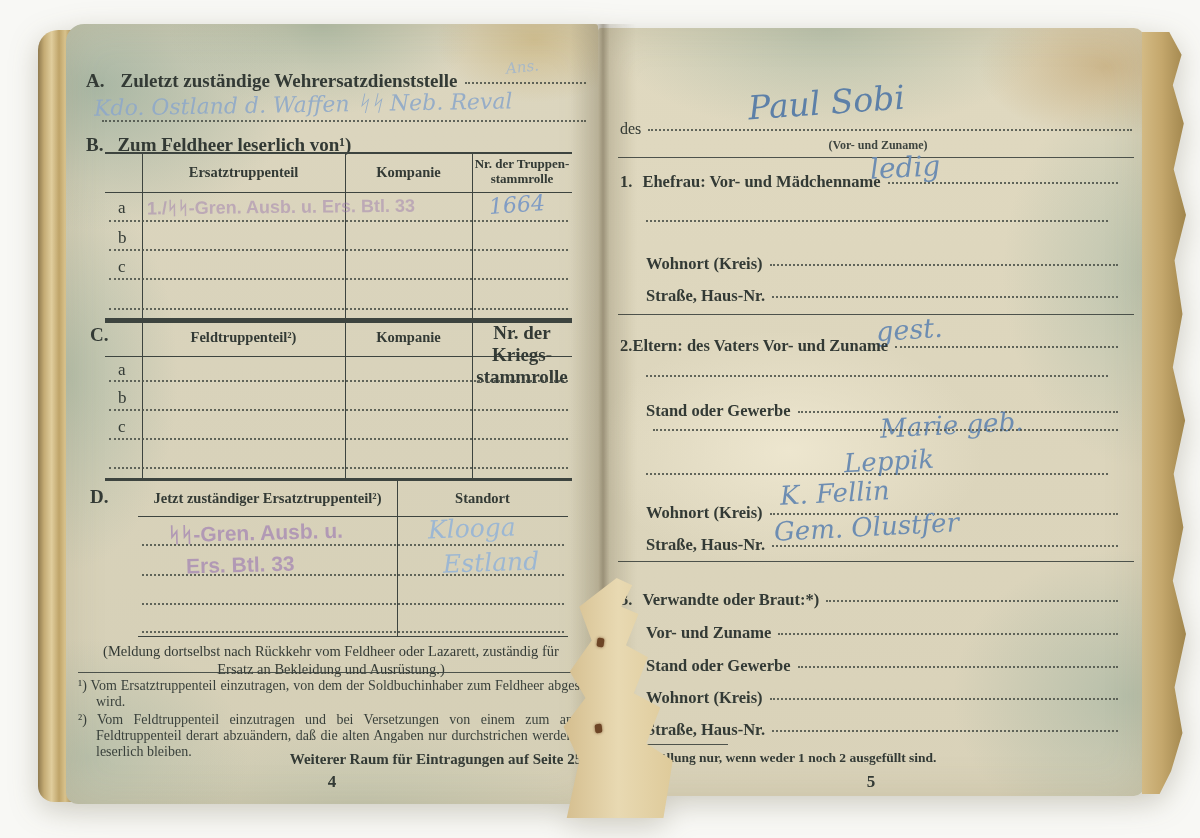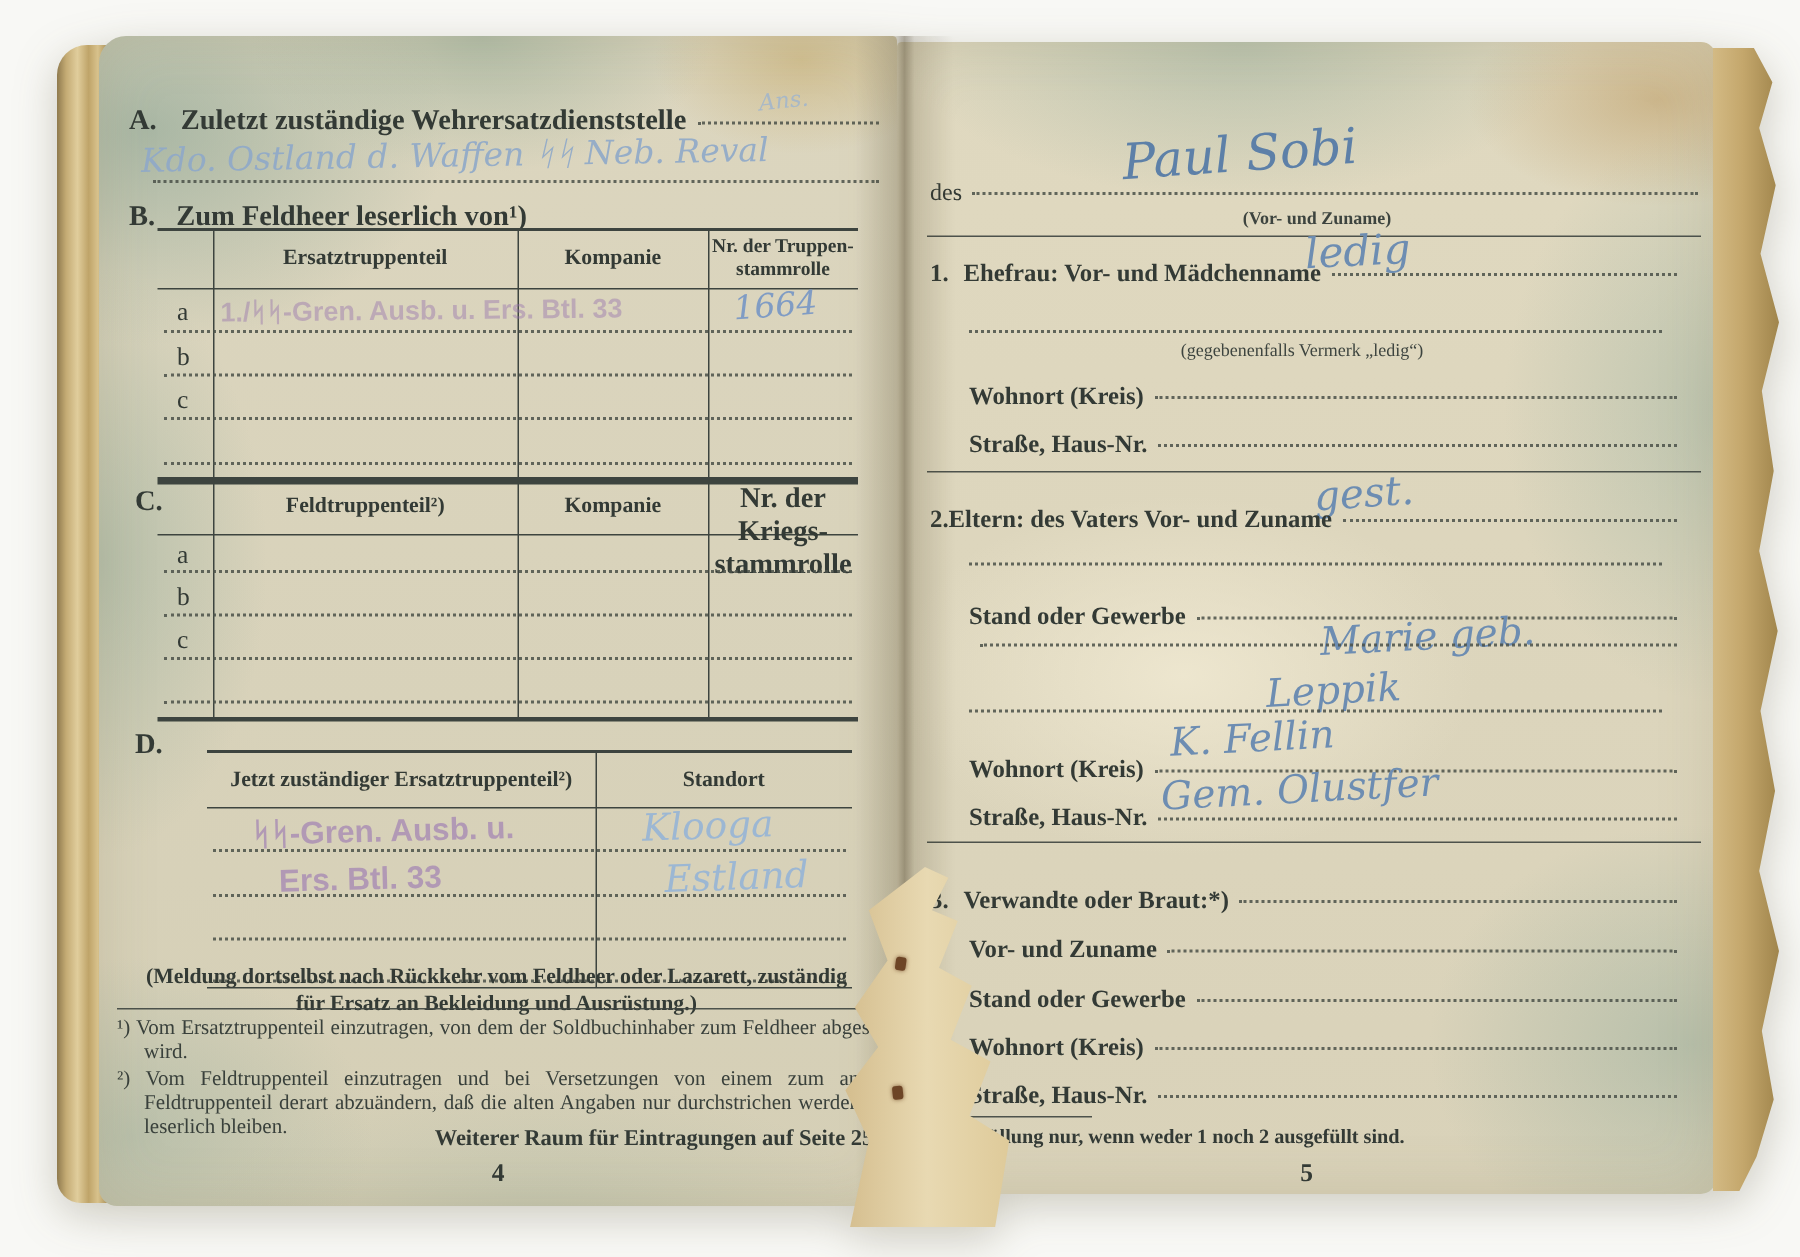--- a/index.html
+++ b/index.html
@@ -116,36 +116,36 @@
       <div class="rl" style="left:13px;top:40px;">a</div>
       <div class="rl" style="left:13px;top:68px;">b</div>
       <div class="rl" style="left:13px;top:97px;">c</div>
       <div class="dr" style="top:60px;"></div>
       <div class="dr" style="top:89px;"></div>
       <div class="dr" style="top:118px;"></div>
       <div class="dr" style="top:147px;"></div>
     </div>
 
     <div class="sec" style="position:absolute;left:24px;top:462px;font-size:19px;">D.</div>
-    <div class="tbl" style="left:72px;top:454px;width:430px;height:156px;border-bottom-width:1.5px;margin-top:22px;">
+    <div class="tbl" style="left:72px;top:454px;width:430px;height:156px;border-bottom-width:1.5px;">
       <div class="vl" style="left:259px;"></div>
       <div class="hsep" style="top:36px;"></div>
       <div class="hdr" style="left:0;width:259px;top:10px;font-size:14.5px;">Jetzt zuständiger Ersatztruppenteil²)</div>
       <div class="hdr" style="left:259px;width:171px;top:10px;font-size:14.5px;">Standort</div>
       <div class="dr" style="top:64px;"></div>
       <div class="dr" style="top:94px;"></div>
       <div class="dr" style="top:123px;"></div>
       <div class="dr" style="top:151px;"></div>
       <div class="stamp" style="left:30px;top:42px;font-size:21px;color:rgba(150,112,178,.58);transform:rotate(-1.5deg);">ᛋᛋ-Gren. Ausb. u.</div>
       <div class="stamp" style="left:48px;top:74px;font-size:21px;color:rgba(150,112,178,.58);transform:rotate(-1.5deg);">Ers. Btl. 33</div>
       <div class="hw" style="left:290px;top:36px;font-size:25px;color:#9cb7d3;transform:rotate(-2deg);">Klooga</div>
       <div class="hw" style="left:305px;top:70px;font-size:25px;color:#9cb7d3;transform:rotate(-2deg);">Estland</div>
     </div>
 
-    <div style="position:absolute;left:30px;top:618px;width:470px;text-align:center;font-weight:bold;font-size:14.5px;line-height:1.25;">(Meldung dortselbst nach Rückkehr vom Feldheer oder Lazarett, zuständig für Ersatz an Bekleidung und Ausrüstung.)</div>
+    <div style="position:absolute;left:30px;top:618px;width:470px;text-align:center;font-weight:normal;font-size:14.5px;line-height:1.25;">(Meldung dortselbst nach Rückkehr vom Feldheer oder Lazarett, zuständig für Ersatz an Bekleidung und Ausrüstung.)</div>
     <div class="rule" style="left:12px;top:648px;width:508px;border-bottom-width:1.5px;"></div>
     <div class="fn" style="left:12px;top:654px;width:508px;">¹) Vom Ersatztruppenteil einzutragen, von dem der Soldbuchinhaber zum Feldheer abgesandt wird.</div>
     <div class="fn" style="left:12px;top:688px;width:508px;">²) Vom Feldtruppenteil einzutragen und bei Versetzungen von einem zum anderen Feldtruppenteil derart abzuändern, daß die alten Angaben nur durchstrichen werden, also leserlich bleiben.</div>
     <div style="position:absolute;left:12px;top:727px;width:508px;text-align:right;font-size:15px;font-weight:bold;">Weiterer Raum für Eintragungen auf Seite 25.</div>
     <div class="pgnum" style="left:226px;top:748px;width:80px;">4</div>
   </div>
 
   <div class="page page-right">
 
 
@@ -157,21 +157,20 @@
     <div class="cap" style="left:130px;top:110px;width:300px;">(Vor- und Zuname)</div>
     <div class="rule" style="left:20px;top:129px;width:516px;border-bottom-width:1.5px;"></div>
 
     <div class="hw" style="left:272px;top:126px;font-size:28px;color:#6d8db2;transform:rotate(-3deg);">ledig</div>
     <div class="fline" style="left:22px;top:144px;width:498px;font-size:16.5px;">
       <span class="sec">1.</span>
       <span class="sec" style="margin-left:10px;">Ehefrau: Vor- und Mädchenname</span>
       <span class="lead"></span>
     </div>
     <div class="dotr" style="left:48px;top:192px;width:462px;"></div>
-    <div class="cap" style="left:95px;top:198px;width:350px;font-weight:normal;">(gegebenenfalls Vermerk „ledig“)</div>
     <div class="fline" style="left:48px;top:226px;width:472px;font-size:16.5px;">
       <span class="sec">Wohnort (Kreis)</span>
           <span class="lead"></span>
     </div>
     <div class="fline" style="left:48px;top:258px;width:472px;font-size:16.5px;">
       <span class="sec">Straße, Haus-Nr.</span>
           <span class="lead"></span>
     </div>
     <div class="rule" style="left:20px;top:286px;width:516px;border-bottom-width:1.5px;"></div>
 

